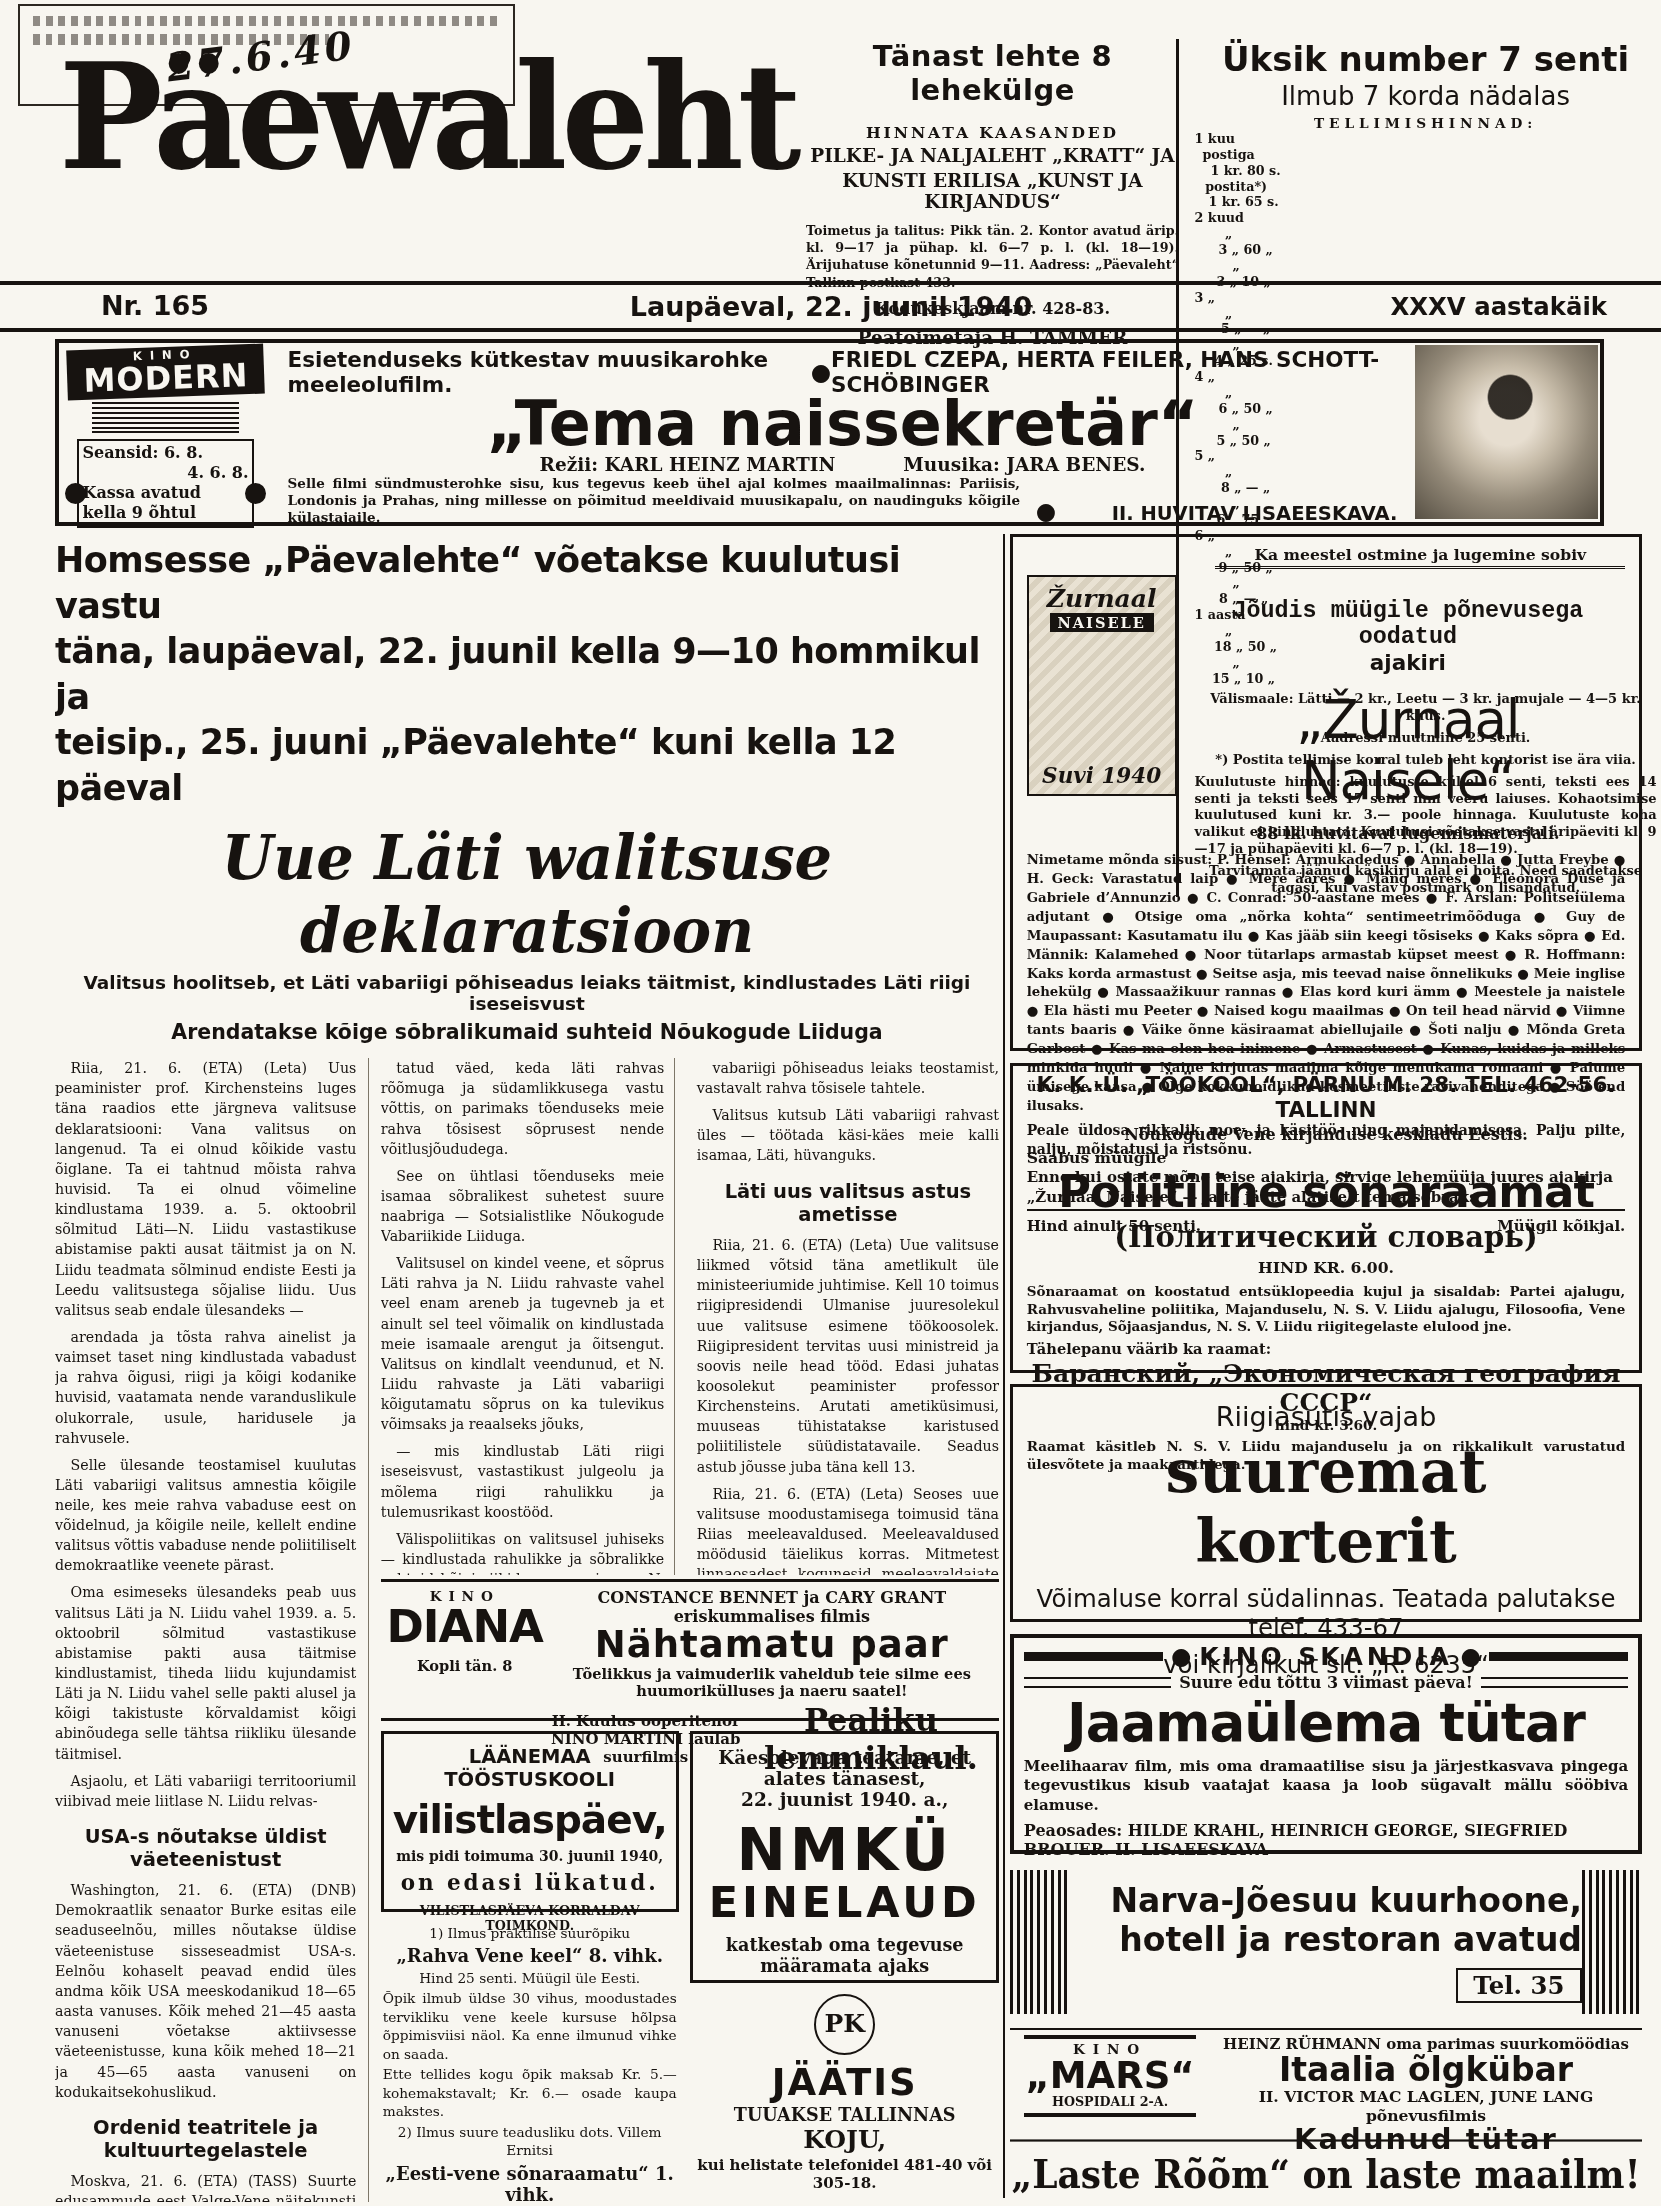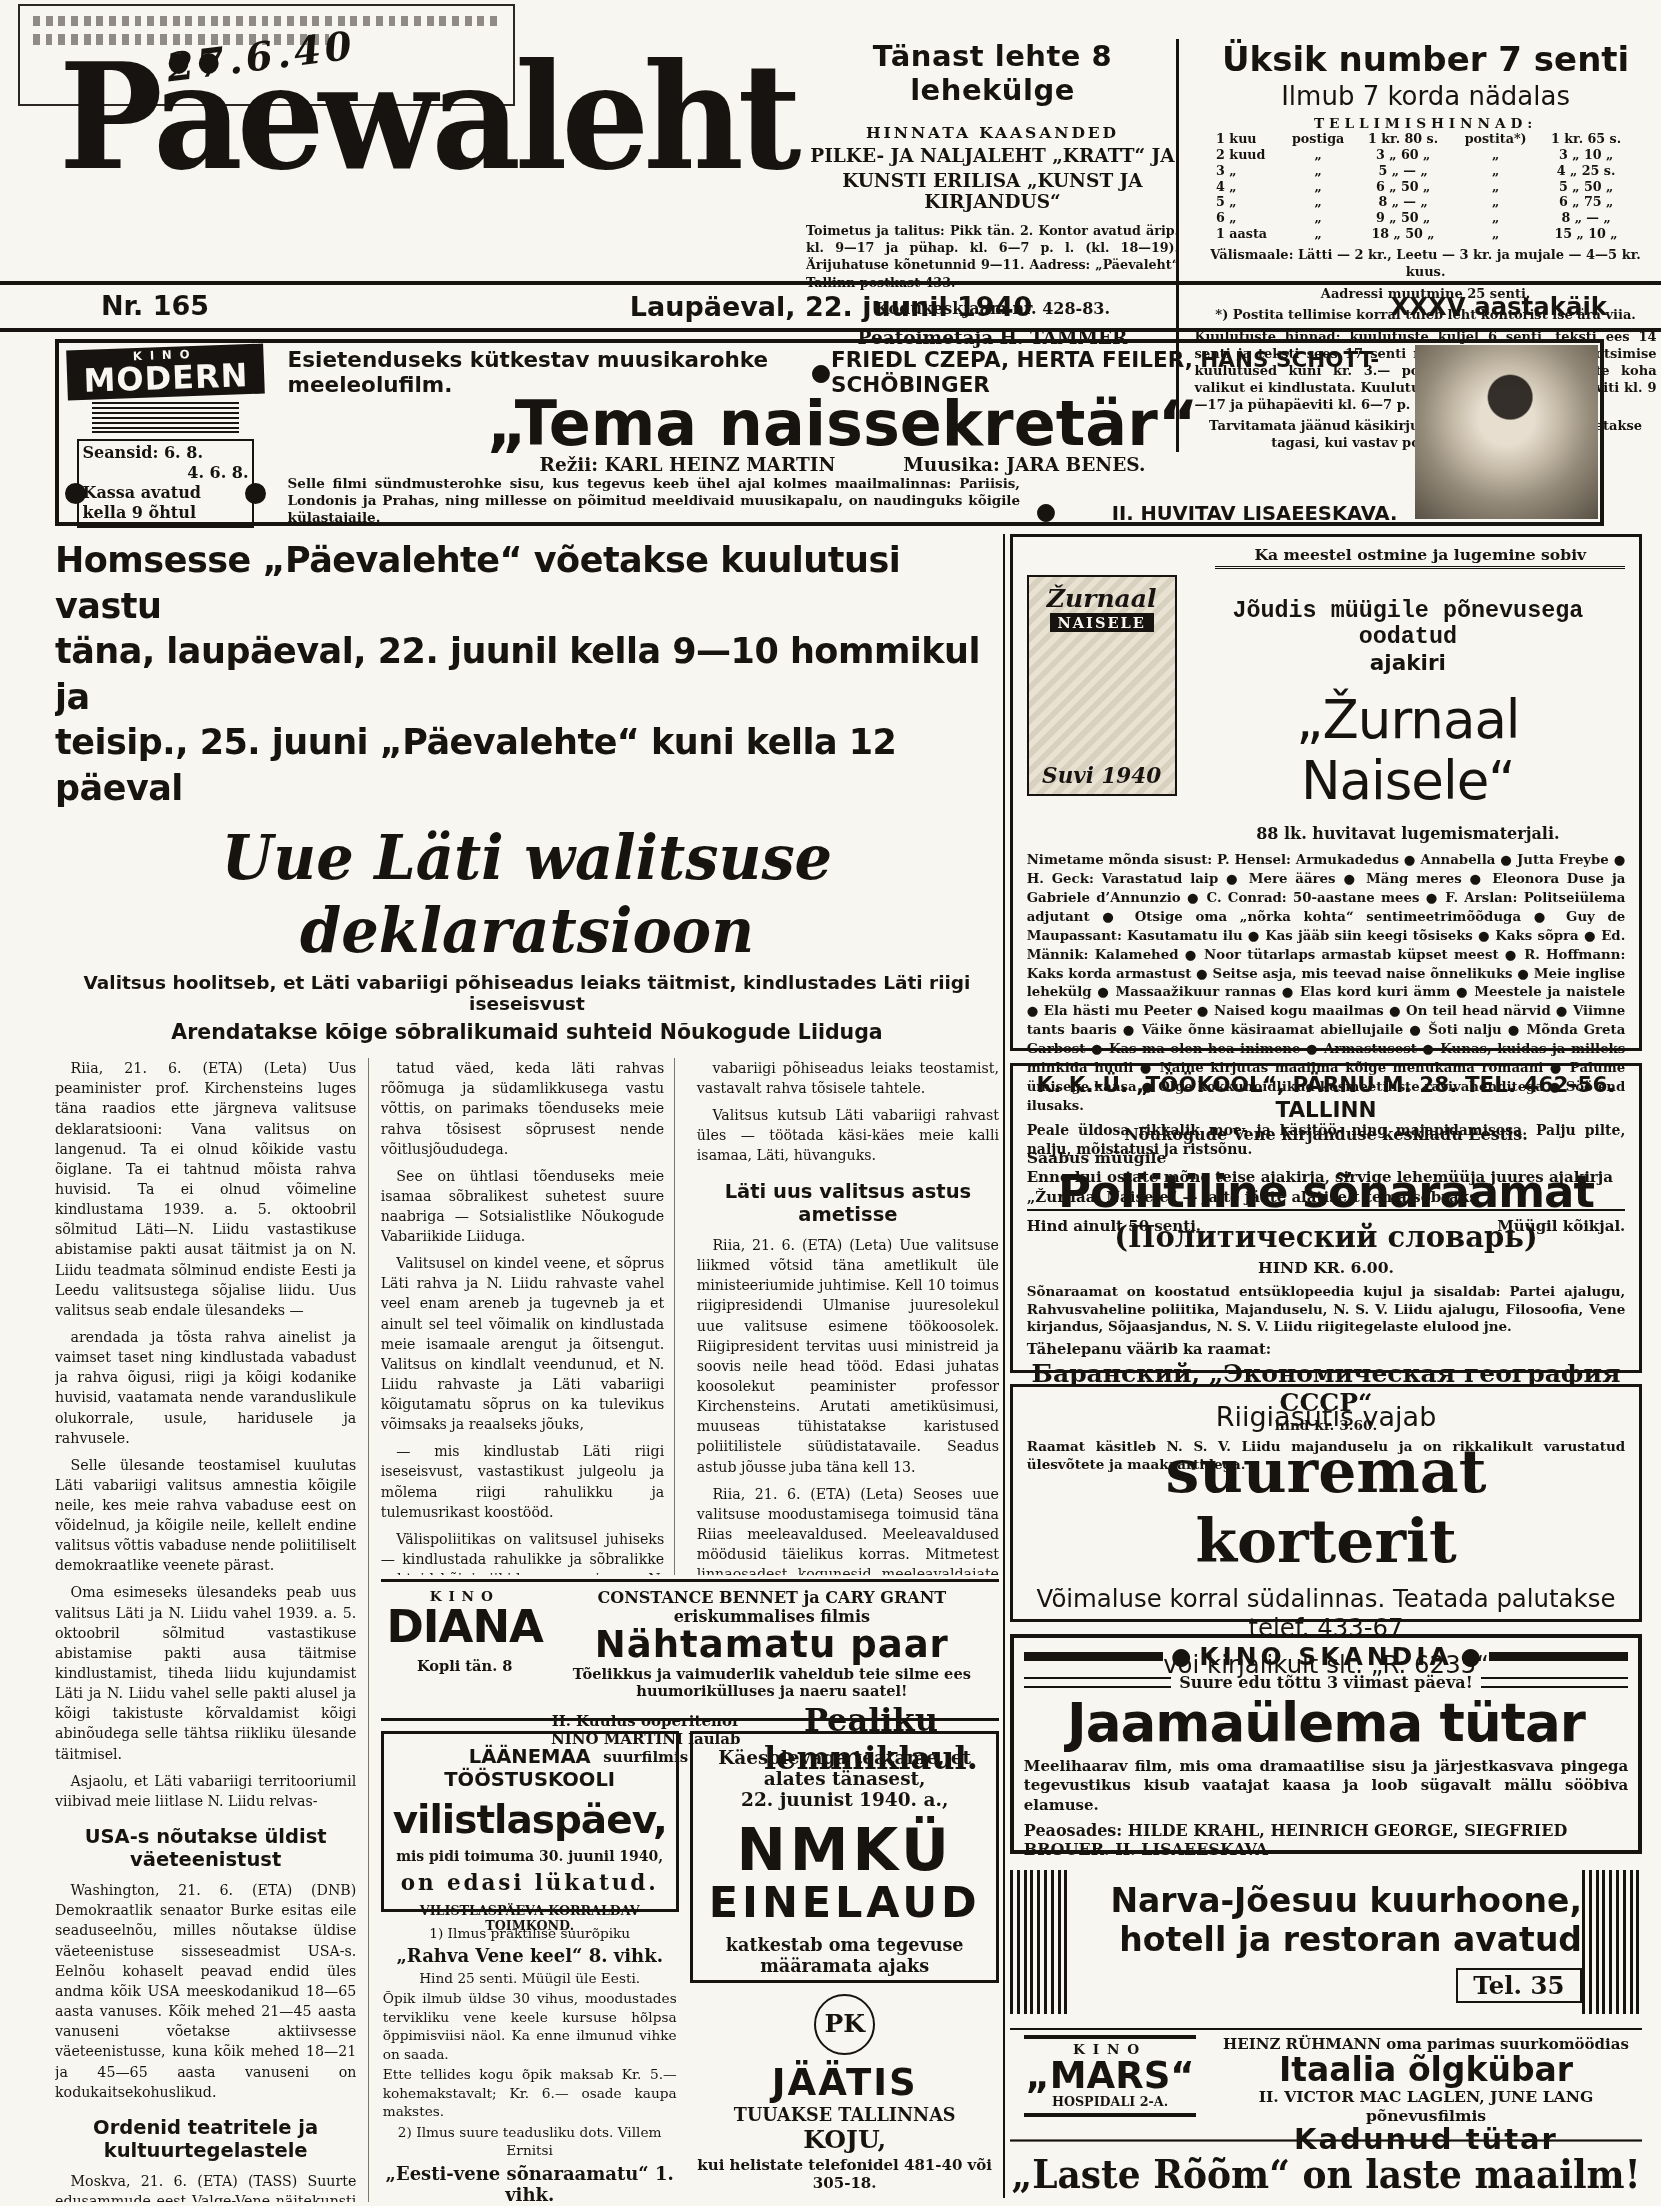--- a/index.html
+++ b/index.html
@@ -16,21 +16,21 @@
   .hc .l1{font-size:29px;font-weight:bold;letter-spacing:0.5px;}
   .hc .l2{font-size:15.6px;font-weight:bold;letter-spacing:2.9px;margin-top:15.6px;}
   .hc .l3,.hc .l4{font-size:18.5px;font-weight:bold;margin-top:3.9px;}
   .hc .contact{font-size:12.7px;font-weight:bold;margin-top:9.8px;text-align:justify;line-height:1.35;}
   .hc .phone{font-size:16px;font-weight:bold;margin-top:7.8px;}
   .hc .editor{font-size:18.5px;font-weight:bold;margin-top:9.8px;}
   .hr{position:absolute;left:1176px;top:39px;width:462px;border-left:3.9px solid #171310;padding-left:15.6px;}
   .hr .price{font-size:34px;font-weight:bold;text-align:center;}
   .hr .freq{font-size:26px;text-align:center;margin-top:2px;}
   .hr .rt{font-size:13.7px;font-weight:bold;letter-spacing:4.9px;text-align:center;margin-top:3.9px;}
-  .rrow{display:flex;justify-content:center;font-size:12.7px;font-weight:bold;line-height:1.25;}
+  .rrow{display:flex;justify-content:space-between;font-size:12.7px;font-weight:bold;line-height:1.25;flex-direction:column;}
   .rrow span{display:inline-block;}
   .rc0{width:68px}.rc1{width:68px;text-align:center}.rc2{width:102px;text-align:center}.rc3{width:83px;text-align:center}.rc4{width:98px;text-align:center}
   .hr .fine{font-size:13px;font-weight:bold;line-height:1.3;margin-top:4.9px;}
   .hr .c{text-align:center;}
   .hr .j{text-align:justify;}
   
   .dateline{position:absolute;left:0;top:281px;width:1662px;height:43px;border-top:4.9px solid #171310;border-bottom:4.9px solid #171310;}
   .dateline .iss{position:absolute;left:101px;top:4.9px;font-size:27px;font-weight:bold;}
   .dateline .dt{position:absolute;left:0;width:100%;top:5.9px;text-align:center;font-size:27px;font-weight:bold;}
   .dateline .vol{position:absolute;right:55px;top:6.8px;font-size:24.4px;font-weight:bold;}

